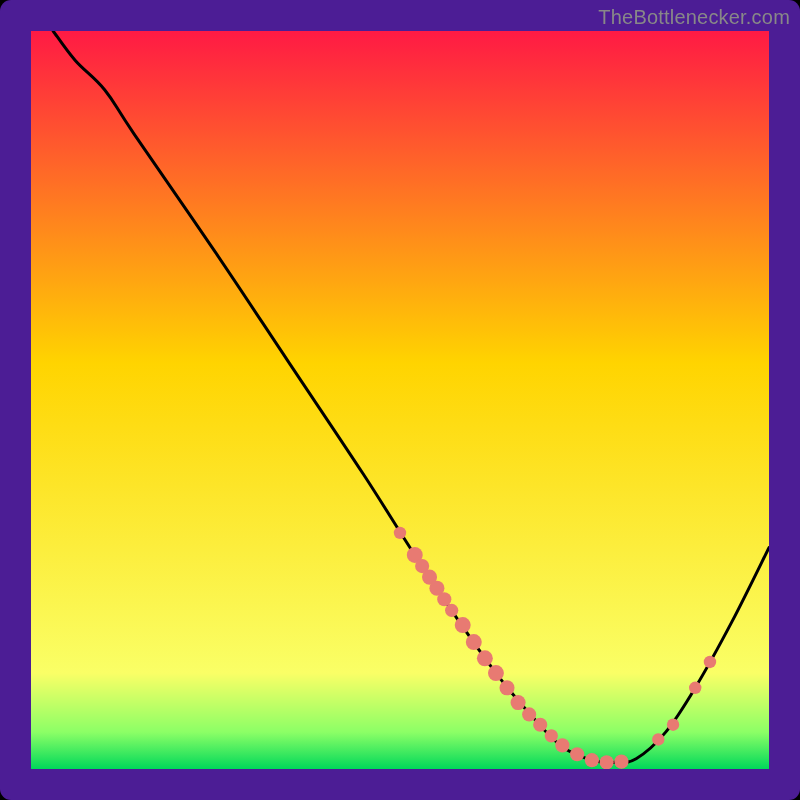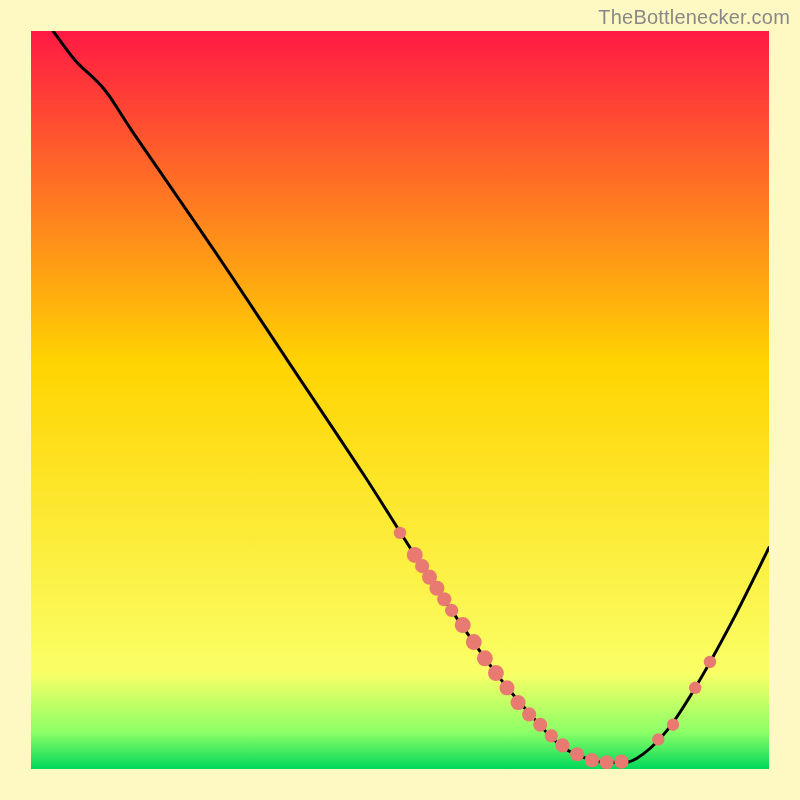--- a/index.html
+++ b/index.html
@@ -8,21 +8,22 @@
     width: 800px;
     height: 800px;
     overflow: hidden;
     background: #000;
     font-family: Arial, Helvetica, sans-serif;
   }
   .outer {
     position: relative;
     width: 800px;
     height: 800px;
-    background: #fef9c3;
+    background: #4c1d95;
+    border-radius: 11px;
   }
   .attribution {
     position: absolute;
     top: 6px;
     right: 10px;
     color: #888;
     font-size: 20px;
     font-weight: 500;
     letter-spacing: 0.2px;
     z-index: 20;

